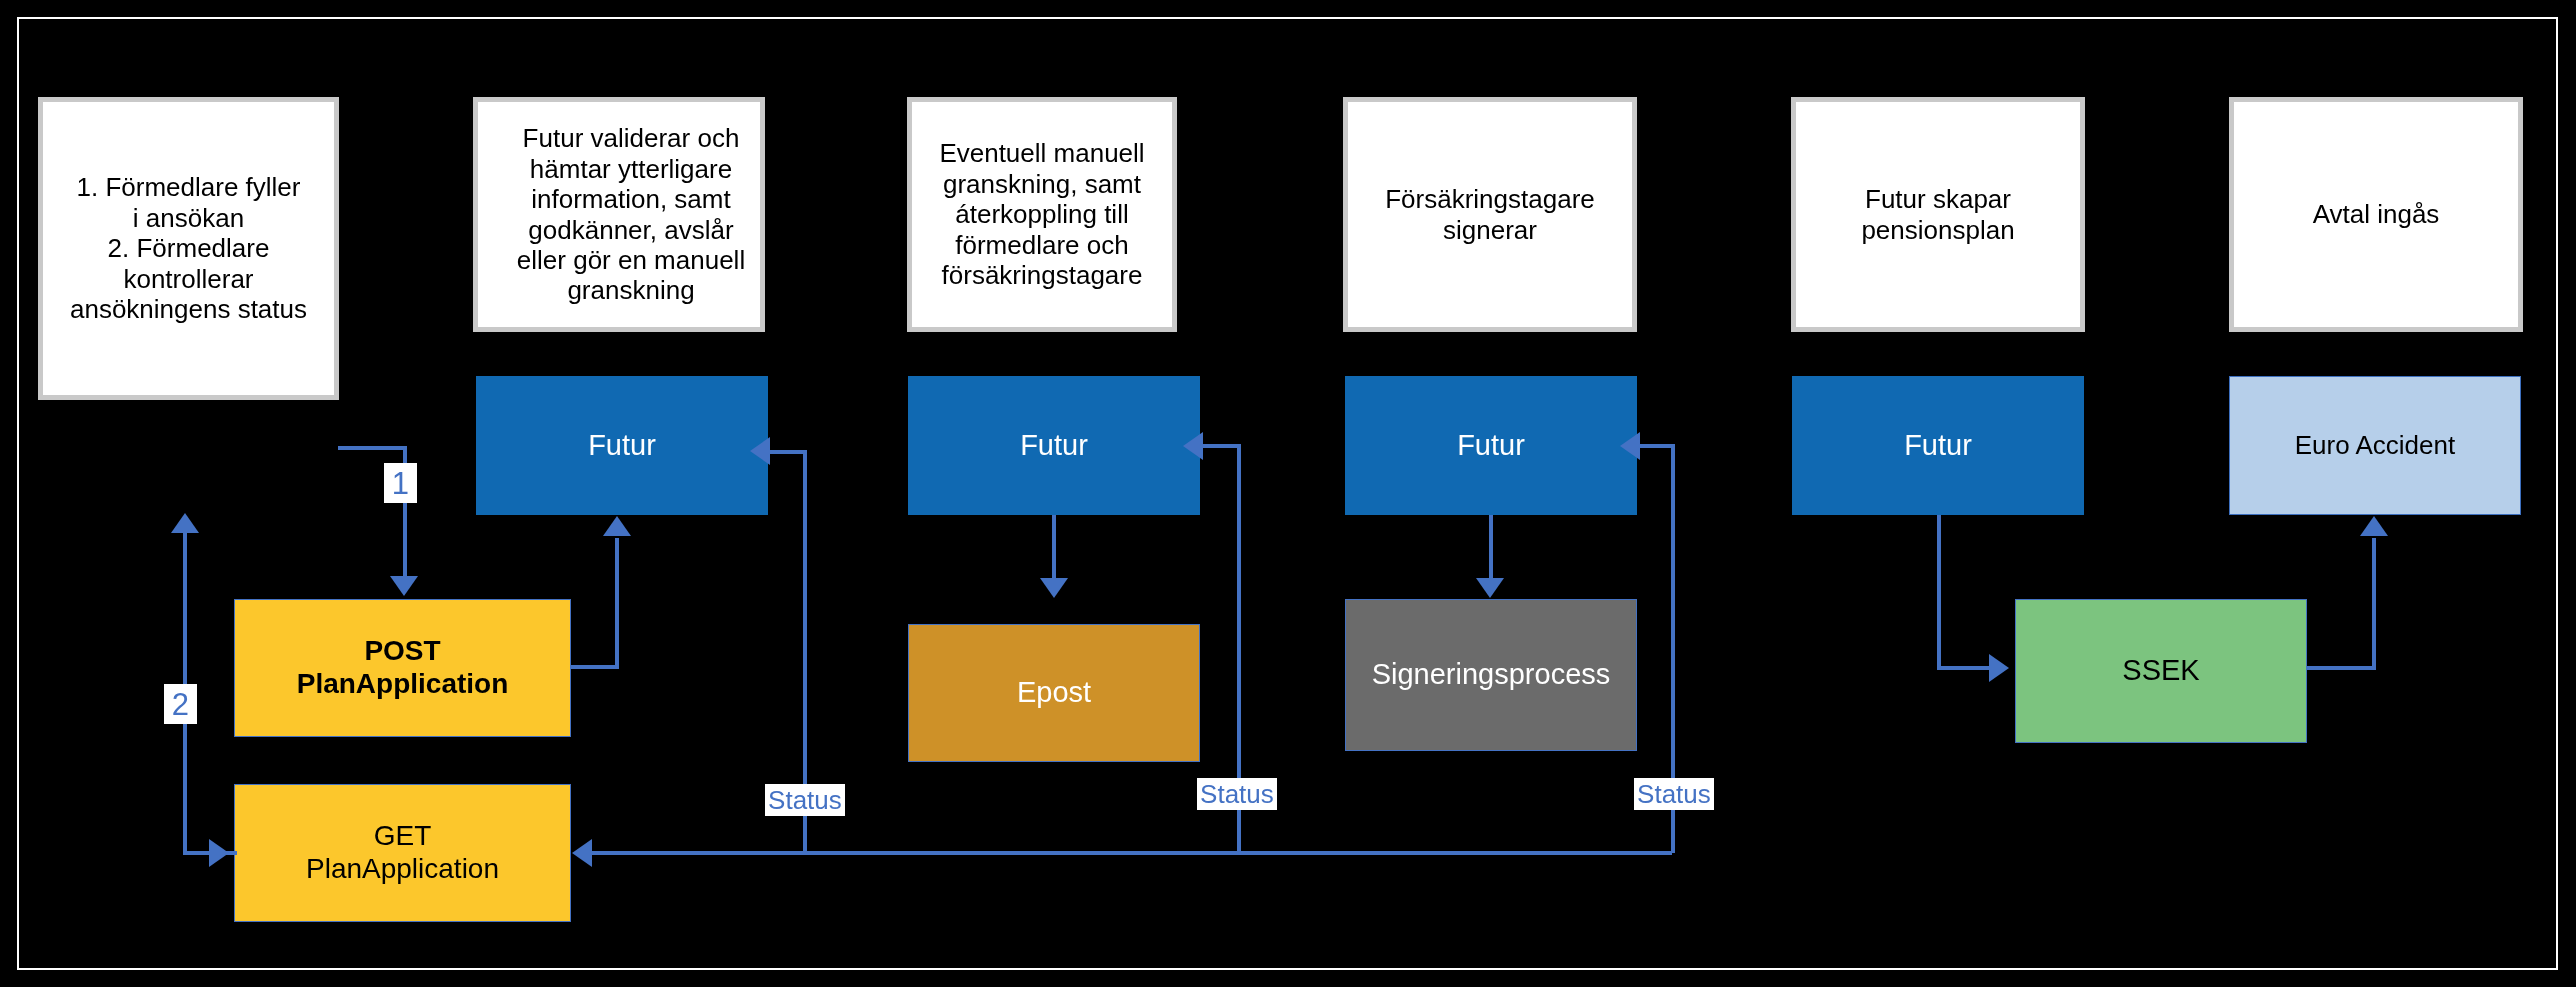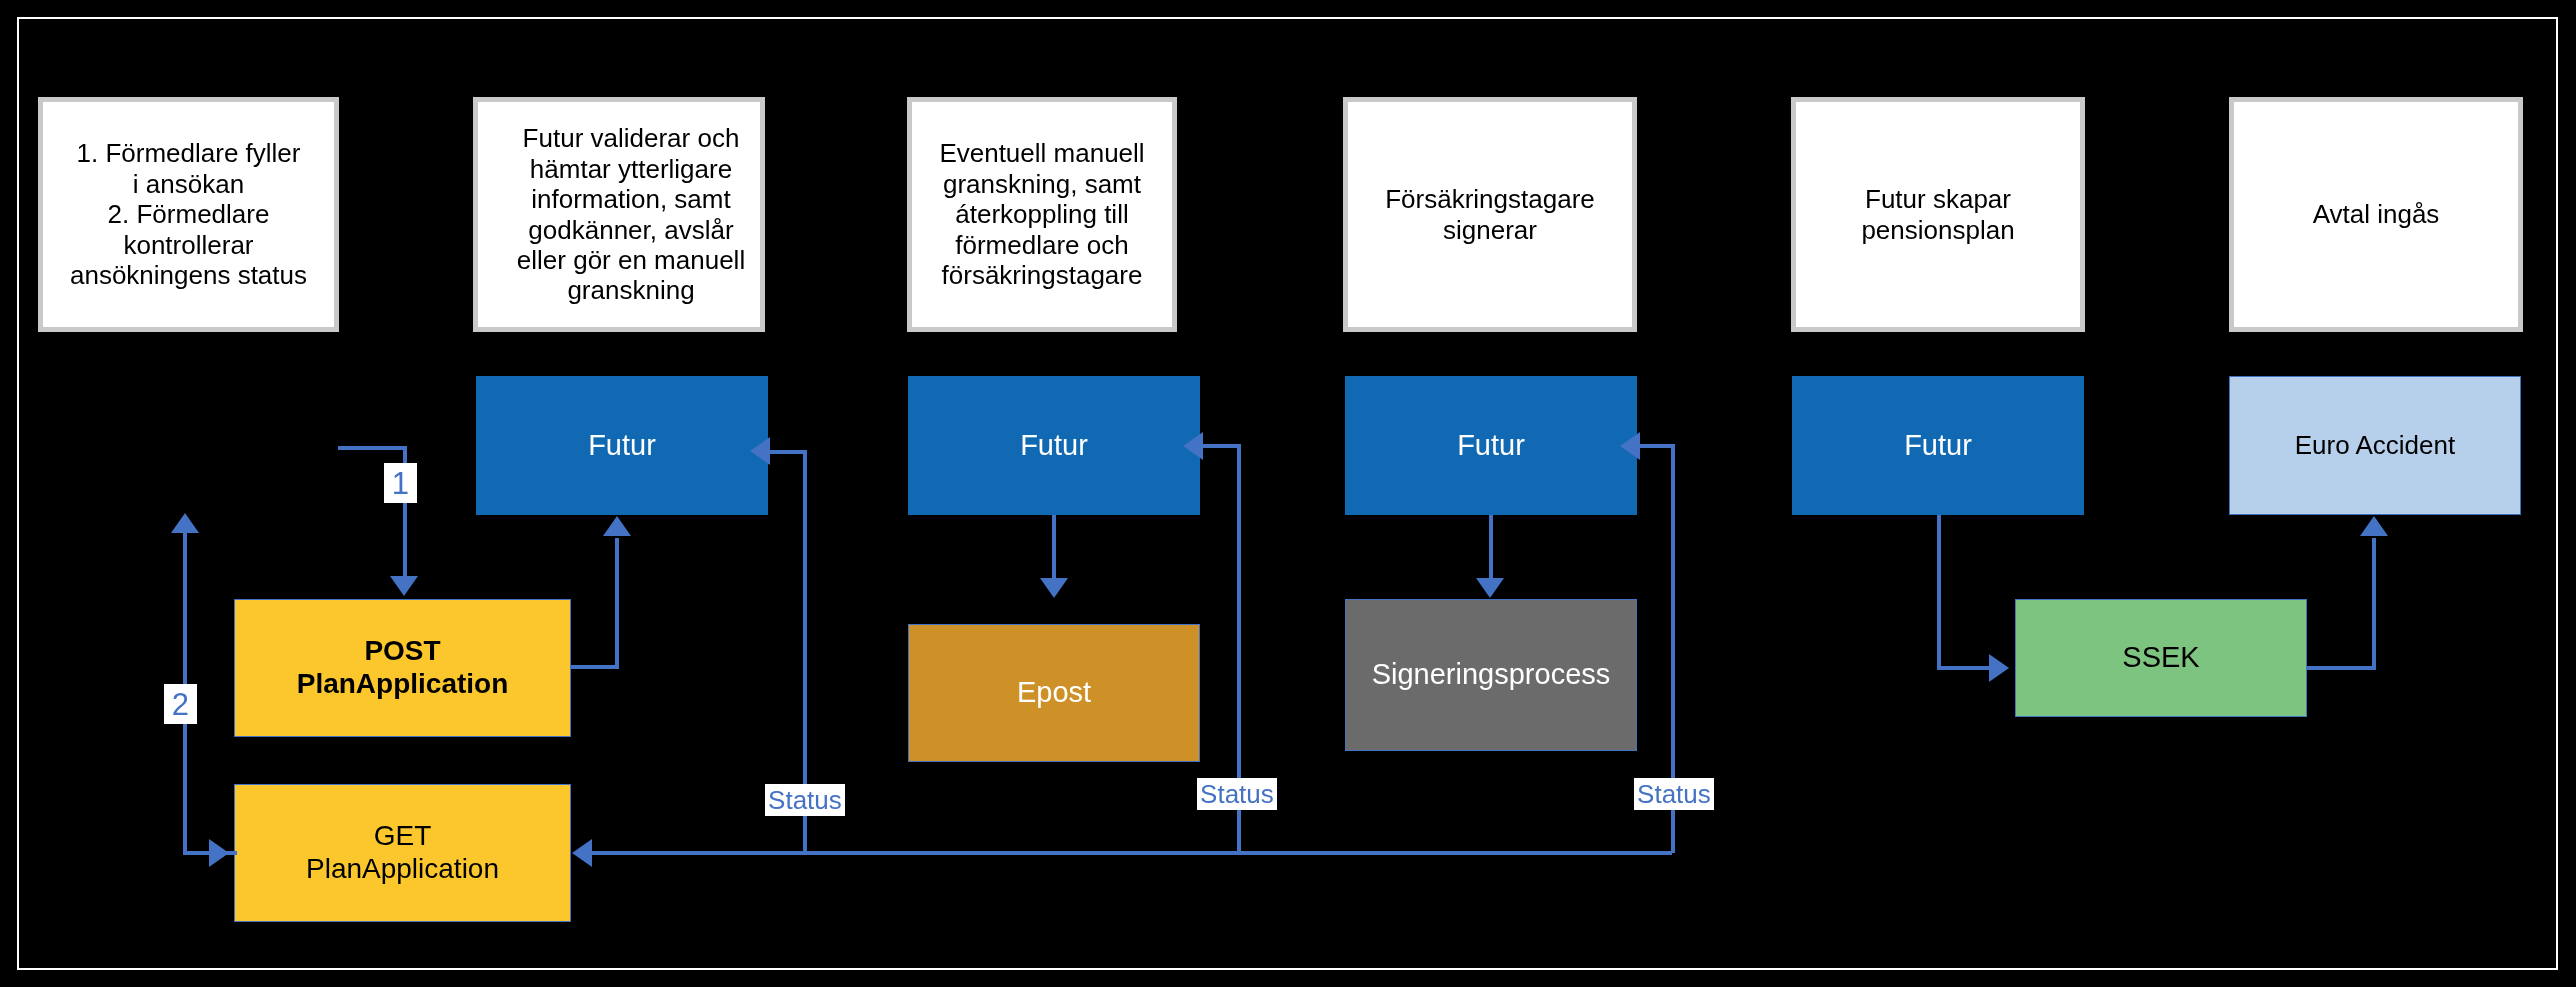--- a/index.html
+++ b/index.html
@@ -151,21 +151,21 @@
     text-align: center;
   }
 </style>
 </head>
 <body>
 
 <div id="canvas">
 
   <div id="frame"></div>
 
-  <div class="node card" style="left:38px; top:97px; width:301px; height:235px;">
+  <div class="node card" style="left:38px; top:97px; width:301px; height:303px;">
     <span class="label">1. Förmedlare fyller
 i ansökan
 2. Förmedlare
 kontrollerar
 ansökningens status</span>
   </div>
 
   <div class="node card" style="left:473px; top:97px; width:292px; height:235px;padding-left:24px;">
     <span class="label">Futur validerar och
 hämtar ytterligare
@@ -229,21 +229,21 @@
   </div>
 
   <div class="node box-orange" style="left:908px; top:599px; width:292px; height:138px;margin-top:25px;">
     <span class="label">Epost</span>
   </div>
 
   <div class="node box-grey" style="left:1345px; top:599px; width:292px; height:152px;">
     <span class="label">Signeringsprocess</span>
   </div>
 
-  <div class="node box-green" style="left:2015px; top:599px; width:292px; height:118px;">
+  <div class="node box-green" style="left:2015px; top:599px; width:292px; height:144px;">
     <span class="label">SSEK</span>
   </div>
 
   <div class="conn h" style="left:338px; top:446px; width:69px;"></div>
   <div class="conn v" style="left:403px; top:446px; height:131px;"></div>
   <div class="arrow arrow-down" style="left:390px; top:576px;"></div>
   <div class="edge-num" style="left:384px; top:463px;">1</div>
 
   <div class="conn v" style="left:183px; top:516px; height:338px;"></div>
   <div class="conn h" style="left:183px; top:851px; width:54px;"></div>

